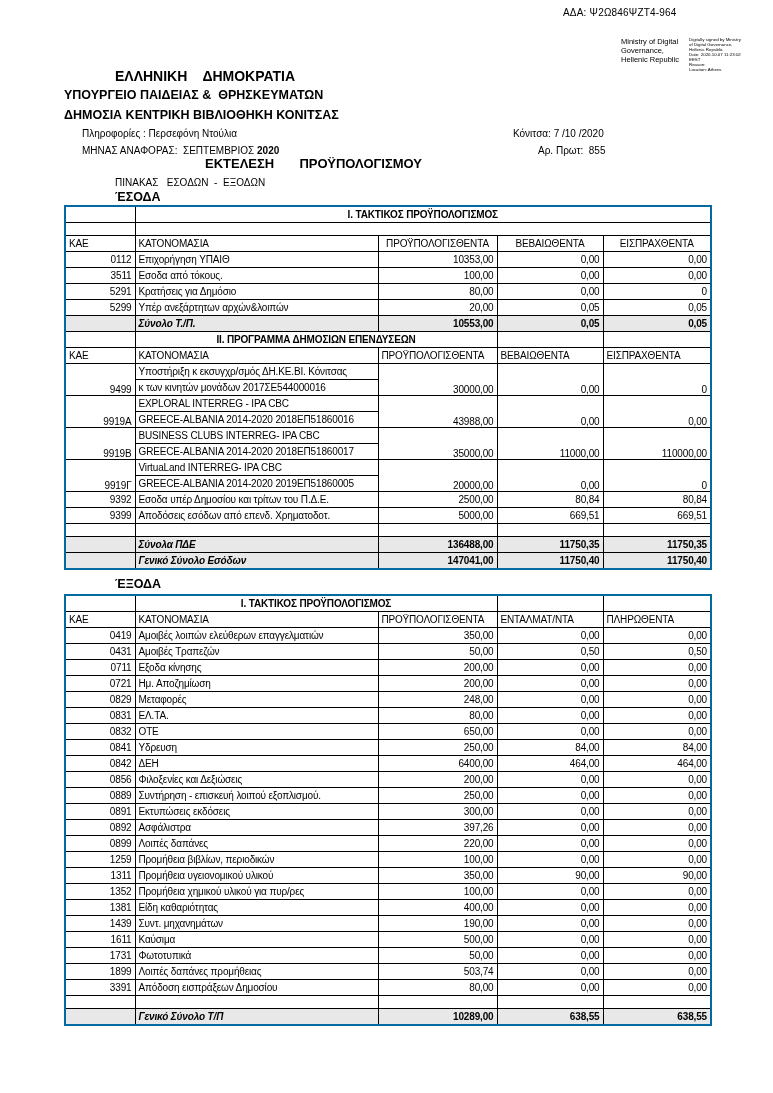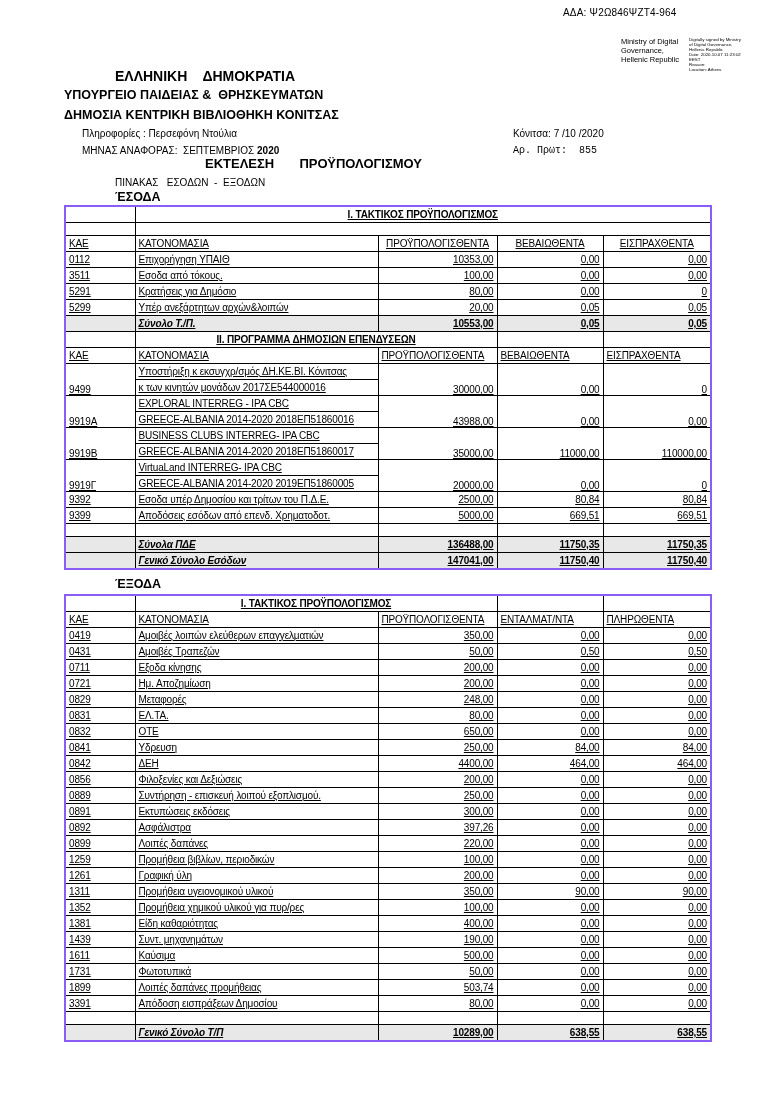--- a/index.html
+++ b/index.html
@@ -15,36 +15,36 @@
   .sig-details-wrap { width:90px; height:46px; overflow:hidden; }
   .sig-details { font-size:8px; line-height:9px; white-space:pre; transform:scale(0.55); transform-origin:0 0; width:170px; }
   .org1 { left:115px; top:68px; font-size:14px; font-weight:bold; }
   .org2 { left:64px; top:88px; font-size:12.5px; font-weight:bold; }
   .org3 { left:64px; top:108px; font-size:12.5px; font-weight:bold; }
   .info { font-size:10px;padding-left:18px; }
   .info b { font-weight:bold; }
   .contact { left:64px; top:128px; }
   .month { left:64px; top:145px; }
   .place { left:495px; top:128px; }
-  .proto { left:495px; top:145px;font-family:Liberation Mono, monospace; }
+  .proto { left:520px; top:145px; }
   .main-title { left:205px; top:156px; font-size:13px; font-weight:bold; }
   .subtitle { left:115px; top:177px; font-size:10px; }
   .tbl-heading { font-size:12.5px; font-weight:bold; }
   .inc-heading { left:115px; top:190px; }
   .exp-heading { left:115px; top:577px; }
 
-  table.budget { position:absolute; left:64px; border-collapse:collapse; table-layout:fixed; width:646px; border:2px solid #8b5cf6; background:#fff;text-decoration:underline; }
+  table.budget { position:absolute; left:64px; border-collapse:collapse; table-layout:fixed; width:646px; border:2px solid #0369a1; background:#fff; }
   #income-table { top:205px; }
   #expense-table { top:594px; }
   table.budget td {
     border:1px solid #000; font-size:10px; letter-spacing:-0.15px;
     padding:0 3px; height:15px; white-space:nowrap; overflow:hidden;
     vertical-align:middle;
   }
-  td.kae { }
+  td.kae { text-align:right; }
   td.num { text-align:right; }
   td.section-title { font-weight:bold; font-size:13px; text-align:center; height:22px; white-space:pre; }
   td.pad-right-title { padding-right:214px; }
   tr.hdr-center td.num-h { text-align:center; }
   tr.hdr td { height:15px; }
   td.num-h { text-align:left; }
   tr.total-row td { background:#e8e8e8; font-weight:bold; }
   tr.total-row td.desc { font-style:italic; }
   tr.empty-short td { height:12px; }
   tr.dbl td { vertical-align:bottom; height:30px; }
@@ -318,21 +318,21 @@
       <tr>
         <td class="kae">0841</td>
         <td class="desc">Υδρευση</td>
         <td class="num">250,00</td>
         <td class="num">84,00</td>
         <td class="num">84,00</td>
       </tr>
       <tr>
         <td class="kae">0842</td>
         <td class="desc">ΔΕΗ</td>
-        <td class="num">4400,00</td>
+        <td class="num">6400,00</td>
         <td class="num">464,00</td>
         <td class="num">464,00</td>
       </tr>
       <tr>
         <td class="kae">0856</td>
         <td class="desc">Φιλοξενίες και Δεξιώσεις</td>
         <td class="num">200,00</td>
         <td class="num">0,00</td>
         <td class="num">0,00</td>
       </tr>
@@ -361,27 +361,20 @@
         <td class="kae">0899</td>
         <td class="desc">Λοιπές δαπάνες</td>
         <td class="num">220,00</td>
         <td class="num">0,00</td>
         <td class="num">0,00</td>
       </tr>
       <tr>
         <td class="kae">1259</td>
         <td class="desc">Προμήθεια βιβλίων, περιοδικών</td>
         <td class="num">100,00</td>
-        <td class="num">0,00</td>
-        <td class="num">0,00</td>
-      </tr>
-      <tr>
-        <td class="kae">1261</td>
-        <td class="desc">Γραφική ύλη</td>
-        <td class="num">200,00</td>
         <td class="num">0,00</td>
         <td class="num">0,00</td>
       </tr>
       <tr>
         <td class="kae">1311</td>
         <td class="desc">Προμήθεια υγειονομικού υλικού</td>
         <td class="num">350,00</td>
         <td class="num">90,00</td>
         <td class="num">90,00</td>
       </tr>

